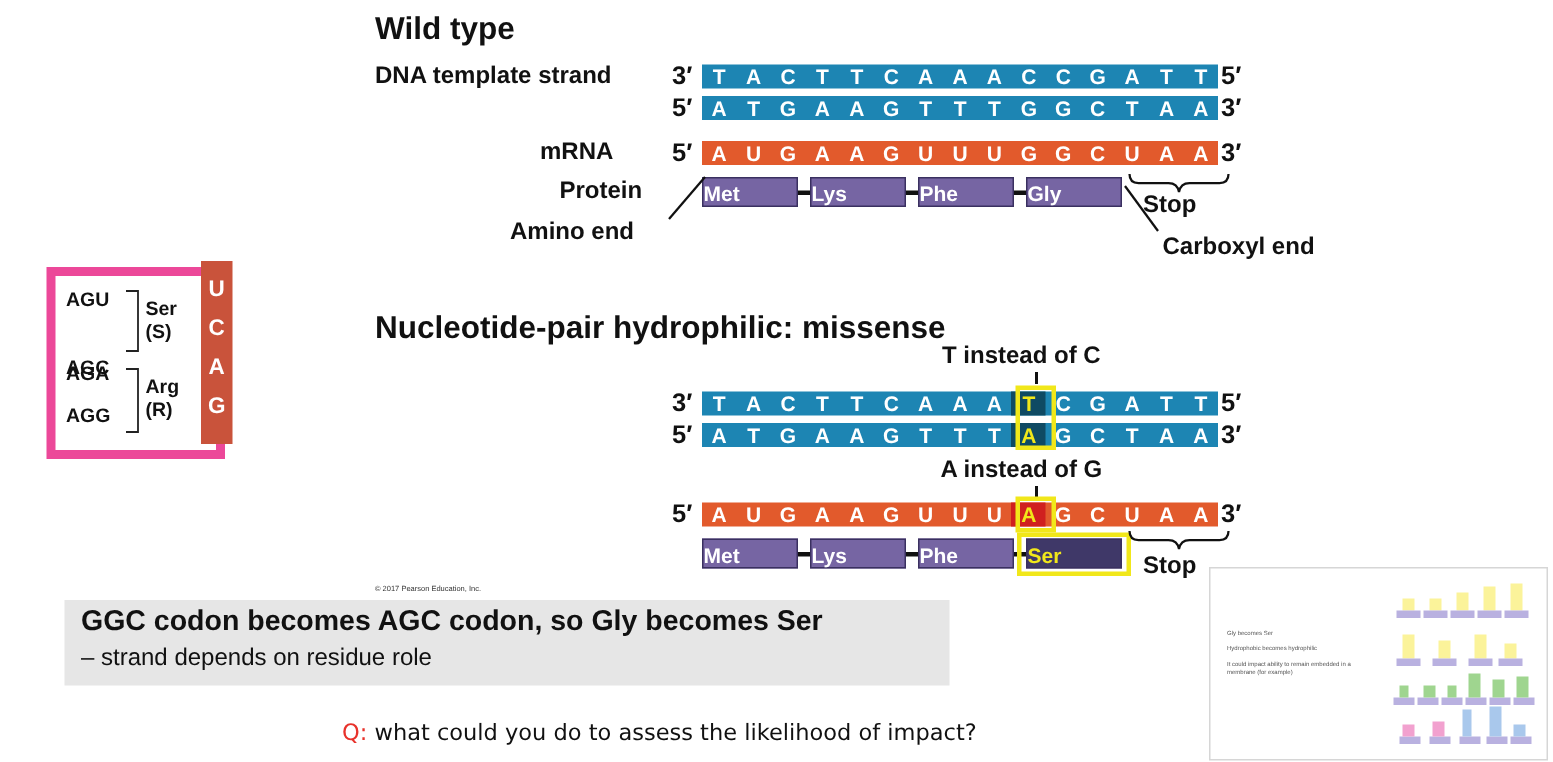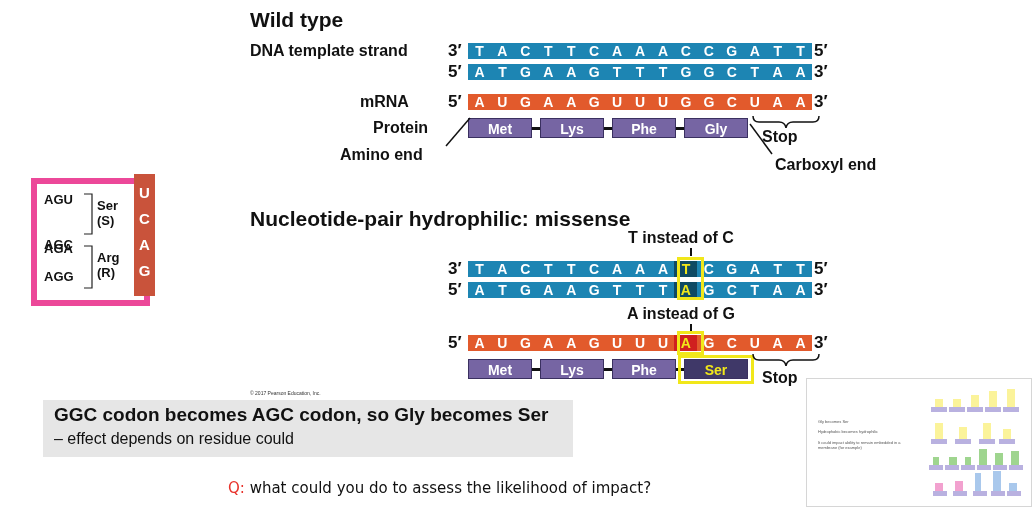--- a/index.html
+++ b/index.html
@@ -5,27 +5,27 @@
   html, body { margin:0; padding:0; background:#ffffff; }
   body { width:1035px; height:508px; position:relative; overflow:hidden; font-family:"Liberation Sans", sans-serif; color:#111; }
   .abs { position:absolute; }
   .hdr { font-weight:bold; font-size:21px; }
   .lbl { font-weight:bold; font-size:16px; }
   .end { font-weight:bold; font-size:17px; }
   .strand { position:absolute; height:16px; display:flex; align-items:center; }
   .strand .cell { flex:1; text-align:center; color:#fff; font-weight:bold; font-size:14px; line-height:16px; position:relative; }
   .dna { background:#1d85b3; }
   .rna { background:#e25a2c; }
-  .aa { position:absolute; height:20px; background:#7665a3; border:1px solid #3a3060; color:#fff; font-weight:bold; font-size:14px; text-align:center; line-height:20px; box-sizing:border-box; }
+  .aa { position:absolute; height:20px; background:#7665a3; border:1px solid #3a3060; color:#fff; font-weight:bold; font-size:14px; line-height:20px; box-sizing:border-box; }
   .link { position:absolute; height:3px; background:#111; }
   .hl { position:absolute; border:3px solid #f1e71a; box-sizing:border-box; }
   .codon-box { position:absolute; border:6px solid #ec4899; background:#fff; }
   .codon-box .row { position:absolute; font-weight:bold; font-size:13px; }
   .ucag { position:absolute; background:#c9533b; color:#fff; font-weight:bold; font-size:15px; text-align:center; }
-  .banner { position:absolute; left:43px; top:400px; width:530px; height:57px; background:#e6e6e6; }
+  .banner { position:absolute; left:43px; top:400px; width:590px; height:57px; background:#e6e6e6; }
   .q { font-family:"DejaVu Sans", sans-serif; font-size:15px; }
   .thumb { position:absolute; left:806px; top:378px; width:224px; height:127px; border:1px solid #d6d6d6; background:#fff; }
 </style>
 </head>
 <body>
 
 <div class="abs hdr" style="left:250px;top:8px;">Wild type</div>
 
 <div class="abs lbl" style="left:250px;top:42px;">DNA template strand</div>
 <div class="abs end" style="left:448px;top:41px;">3′</div>
@@ -207,21 +207,21 @@
 <div class="hl" style="left:678px;top:355px;width:76px;height:29px;"></div>
 
 <svg class="abs" style="left:750px;top:352px;" width="70" height="20">
   <path d="M3 2 q0 6 6 6 h20 q6 0 7 6 q1 -6 7 -6 h20 q6 0 6 -6" fill="none" stroke="#111" stroke-width="1.5"></path>
 </svg>
 <div class="abs lbl" style="left:762px;top:369px;">Stop</div>
 <div class="abs" style="left:250px;top:390px;font-size:5px;color:#333;">© 2017 Pearson Education, Inc.</div>
 
 <div class="banner">
   <div class="abs" style="left:11px;top:4px;font-weight:bold;font-size:19px;">GGC codon becomes AGC codon, so Gly becomes Ser</div>
-  <div class="abs" style="left:11px;top:30px;font-size:16px;">– effect depends on residue could</div>
+  <div class="abs" style="left:11px;top:30px;font-size:16px;">– strand depends on residue role</div>
 </div>
 
 <div class="abs q" style="left:228px;top:463px;margin-top:16px;">
   <span style="color:#e8322b;">Q:</span>
   <span>what could you do to assess the likelihood of impact?</span>
 </div>
 
 <div class="thumb">
   <div class="abs" style="left:11px;top:40px;font-size:4px;color:#555;">Gly becomes Ser</div>
   <div class="abs" style="left:11px;top:50px;font-size:4px;color:#555;">Hydrophobic becomes hydrophilic</div>

